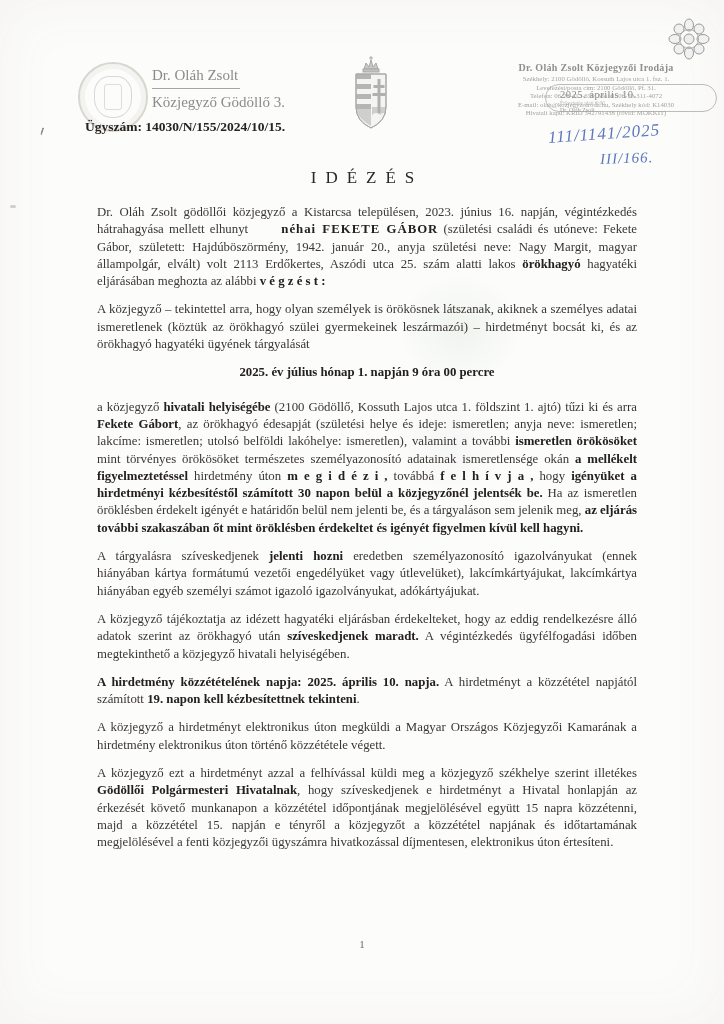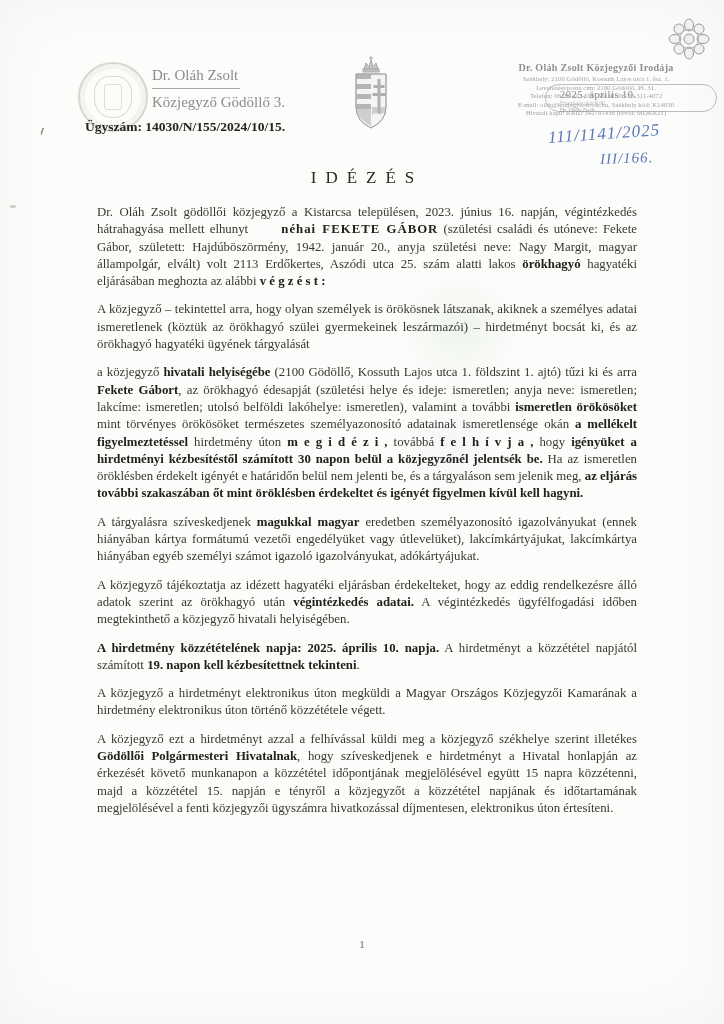--- a/index.html
+++ b/index.html
@@ -149,23 +149,24 @@
   <div class="case-number">Ügyszám: 14030/N/155/2024/10/15.</div>
 
   <div class="hand1">111/1141/2025</div>
   <div class="hand2">III/166.</div>
 
   <div class="content">
     <h1 class="doc-title">IDÉZÉS</h1>
     <div id="doc-body">
         <p class="para justify"><span>Dr. Oláh Zsolt gödöllői közjegyző a Kistarcsa településen, 2023. június 16. napján, végintézkedés hátrahagyása mellett elhunyt </span><span class="b caps">néhai FEKETE GÁBOR</span><span> (születési családi és utóneve: Fekete Gábor, született: Hajdúböszörmény, 1942. január 20., anyja születési neve: Nagy Margit, magyar állampolgár, elvált) volt 2113 Erdőkertes, Aszódi utca 25. szám alatti lakos </span><span class="b">örökhagyó</span><span> hagyatéki eljárásában meghozta az alábbi </span><span class="b">v é g z é s t :</span></p>
         <p class="para justify"><span>A közjegyző – tekintettel arra, hogy olyan személyek is örökösnek látszanak, akiknek a személyes adatai ismeretlenek (köztük az örökhagyó szülei gyermekeinek leszármazói) – hirdetményt bocsát ki, és az örökhagyó hagyatéki ügyének tárgyalását</span></p>
+        <p class="para center"><span class="b">2025. év július hónap 1. napján 9 óra 00 percre</span></p>
         <p class="para justify"><span>a közjegyző </span><span class="b">hivatali helyiségébe</span><span> (2100 Gödöllő, Kossuth Lajos utca 1. földszint 1. ajtó) tűzi ki és arra </span><span class="b">Fekete Gábort</span><span>, az örökhagyó édesapját (születési helye és ideje: ismeretlen; anyja neve: ismeretlen; lakcíme: ismeretlen; utolsó belföldi lakóhelye: ismeretlen), valamint a további </span><span class="b">ismeretlen örökösöket</span><span> mint törvényes örökösöket természetes személyazonosító adatainak ismeretlensége okán </span><span class="b">a mellékelt figyelmeztetéssel</span><span> hirdetmény úton </span><span class="b">m e g i d é z i ,</span><span> továbbá </span><span class="b">f e l h í v j a ,</span><span> hogy </span><span class="b">igényüket a hirdetményi kézbesítéstől számított 30 napon belül a közjegyzőnél jelentsék be.</span><span> Ha az ismeretlen öröklésben érdekelt igényét e határidőn belül nem jelenti be, és a tárgyaláson sem jelenik meg, </span><span class="b">az eljárás további szakaszában őt mint öröklésben érdekeltet és igényét figyelmen kívül kell hagyni.</span></p>
-        <p class="para justify"><span>A tárgyalásra szíveskedjenek </span><span class="b">magukkal magyar</span><span> eredetben személyazonosító igazolványukat (ennek hiányában kártya formátumú vezetői engedélyüket vagy útlevelüket), lakcímkártyájukat, lakcímkártya hiányában egyéb személyi számot igazoló igazolványukat, adókártyájukat.</span></p>
-        <p class="para justify"><span>A közjegyző tájékoztatja az idézett hagyatéki eljárásban érdekelteket, hogy az eddig rendelkezésre álló adatok szerint az örökhagyó után </span><span class="b">végintézkedés adatai.</span><span> A végintézkedés ügyfélfogadási időben megtekinthető a közjegyző hivatali helyiségében.</span></p>
+        <p class="para justify"><span>A tárgyalásra szíveskedjenek </span><span class="b">jelenti hozni</span><span> eredetben személyazonosító igazolványukat (ennek hiányában kártya formátumú vezetői engedélyüket vagy útlevelüket), lakcímkártyájukat, lakcímkártya hiányában egyéb személyi számot igazoló igazolványukat, adókártyájukat.</span></p>
+        <p class="para justify"><span>A közjegyző tájékoztatja az idézett hagyatéki eljárásban érdekelteket, hogy az eddig rendelkezésre álló adatok szerint az örökhagyó után </span><span class="b">szíveskedjenek maradt.</span><span> A végintézkedés ügyfélfogadási időben megtekinthető a közjegyző hivatali helyiségében.</span></p>
         <p class="para justify"><span class="b">A hirdetmény közzétételének napja: 2025. április 10. napja.</span><span> A hirdetményt a közzététel napjától számított </span><span class="b">19. napon kell kézbesítettnek tekinteni</span><span>.</span></p>
         <p class="para justify"><span>A közjegyző a hirdetményt elektronikus úton megküldi a Magyar Országos Közjegyzői Kamarának a hirdetmény elektronikus úton történő közzététele végett.</span></p>
         <p class="para justify"><span>A közjegyző ezt a hirdetményt azzal a felhívással küldi meg a közjegyző székhelye szerint illetékes </span><span class="b">Gödöllői Polgármesteri Hivatalnak</span><span>, hogy szíveskedjenek e hirdetményt a Hivatal honlapján az érkezését követő munkanapon a közzététel időpontjának megjelölésével együtt 15 napra közzétenni, majd a közzététel 15. napján e tényről a közjegyzőt a közzététel napjának és időtartamának megjelölésével a fenti közjegyzői ügyszámra hivatkozással díjmentesen, elektronikus úton értesíteni.</span></p>
       </div>
   </div>
 
   <div class="page-number">1</div>
 
 </div>
 

